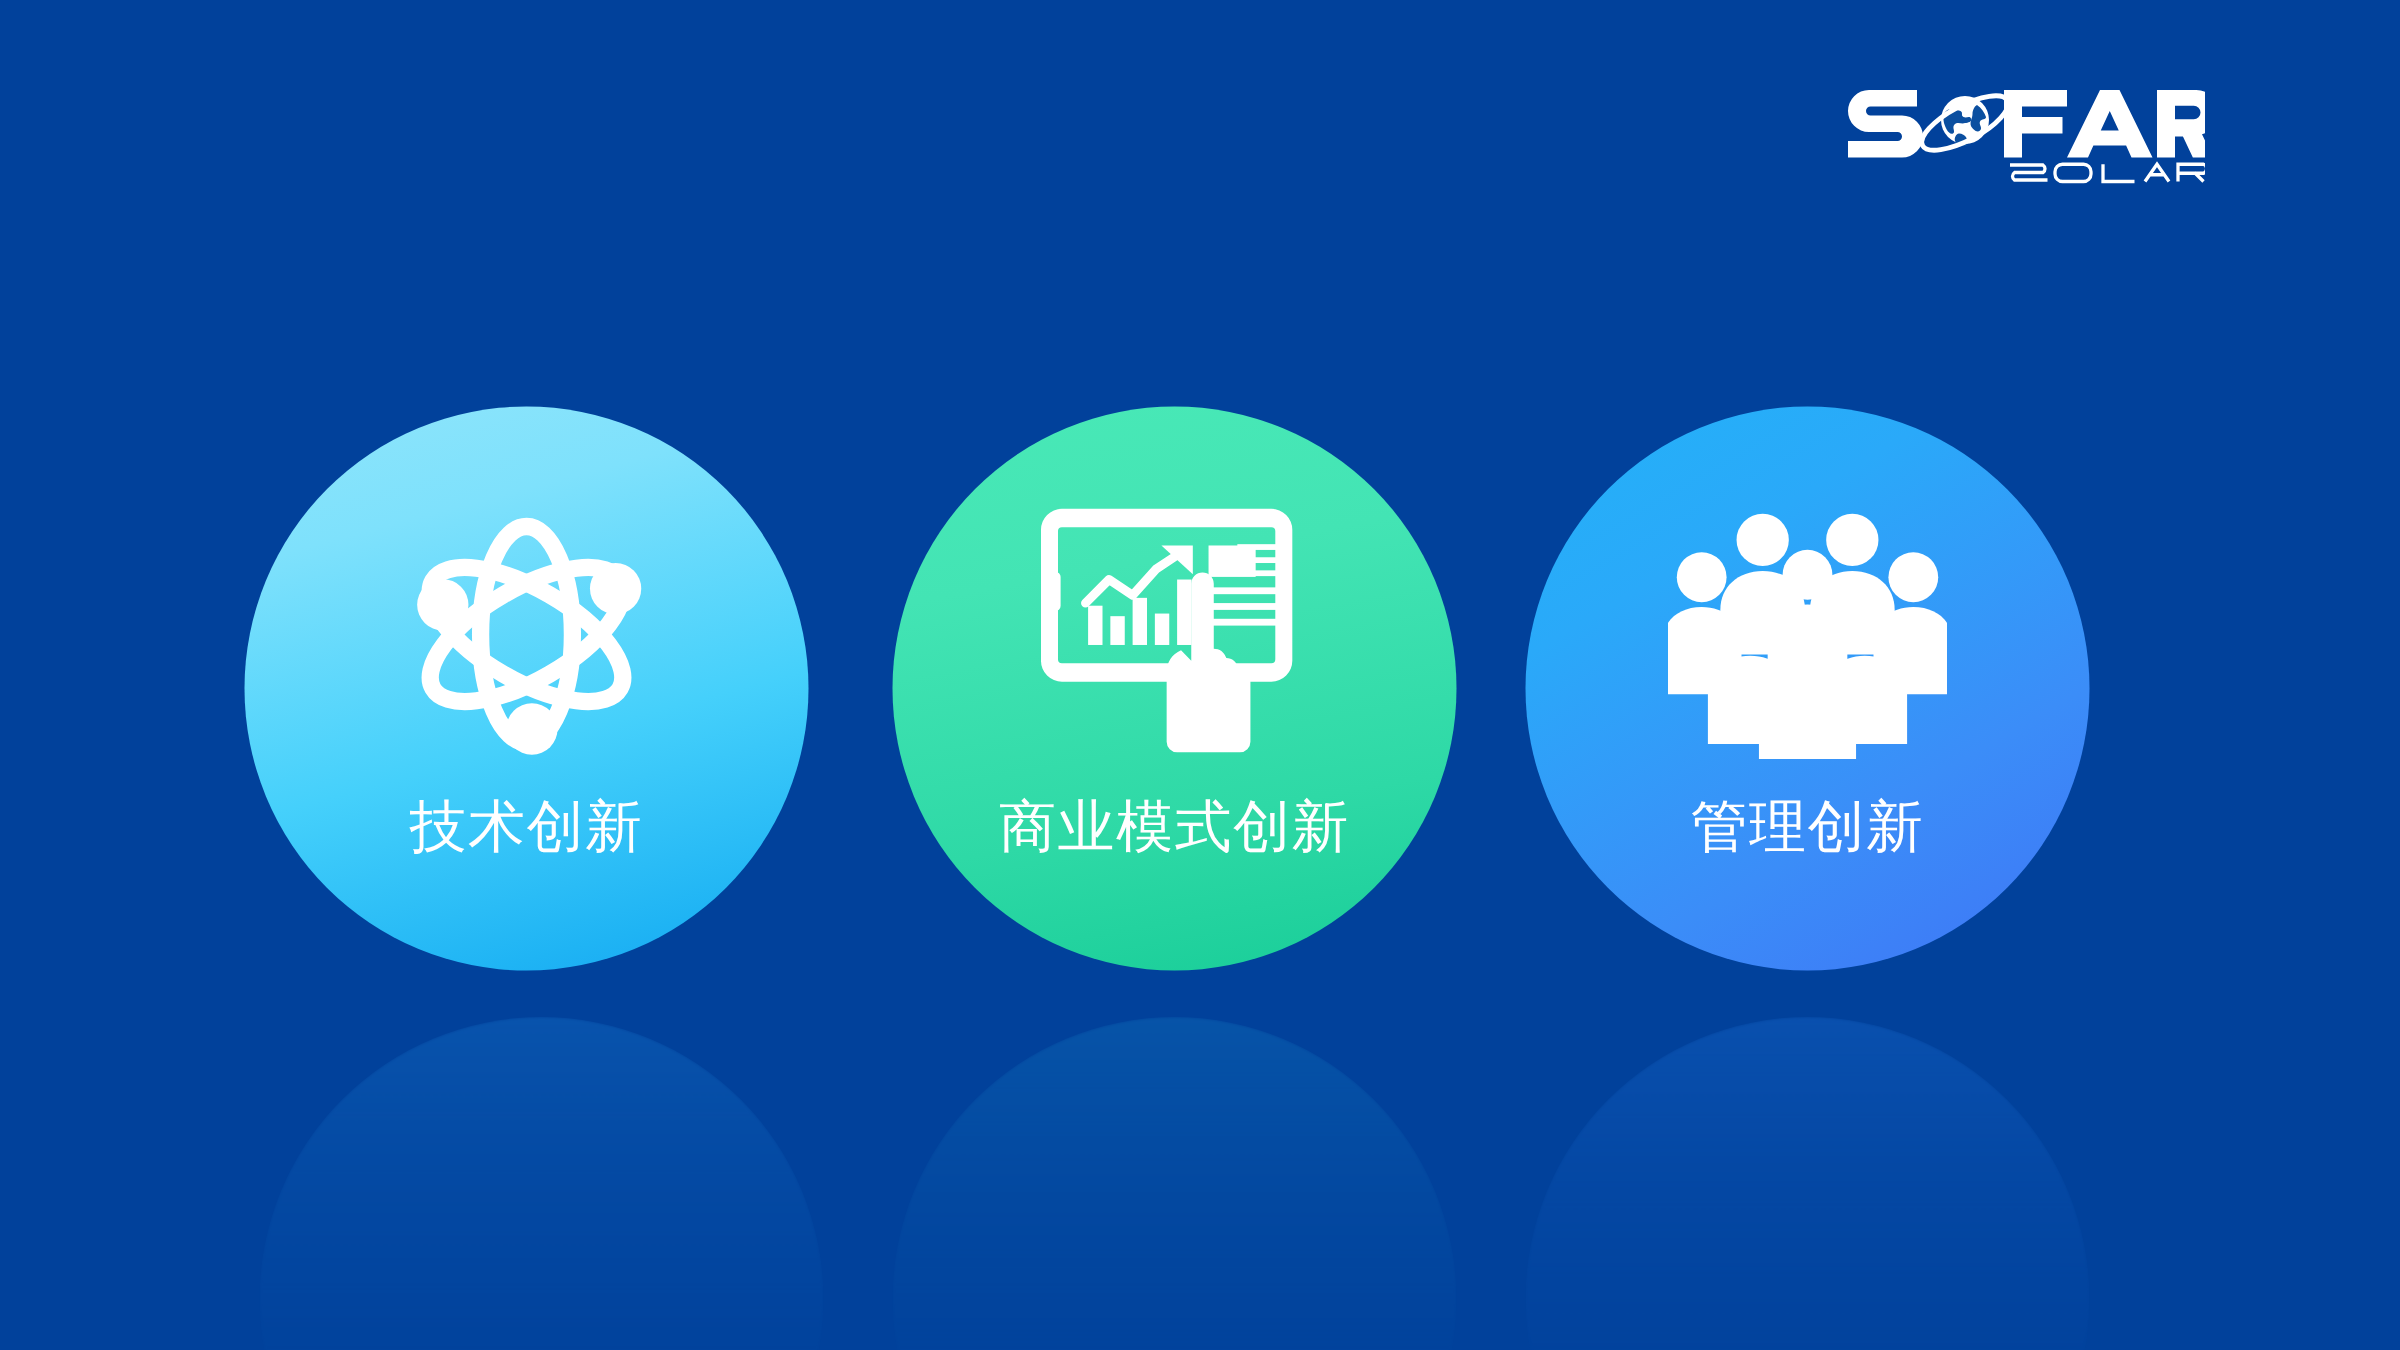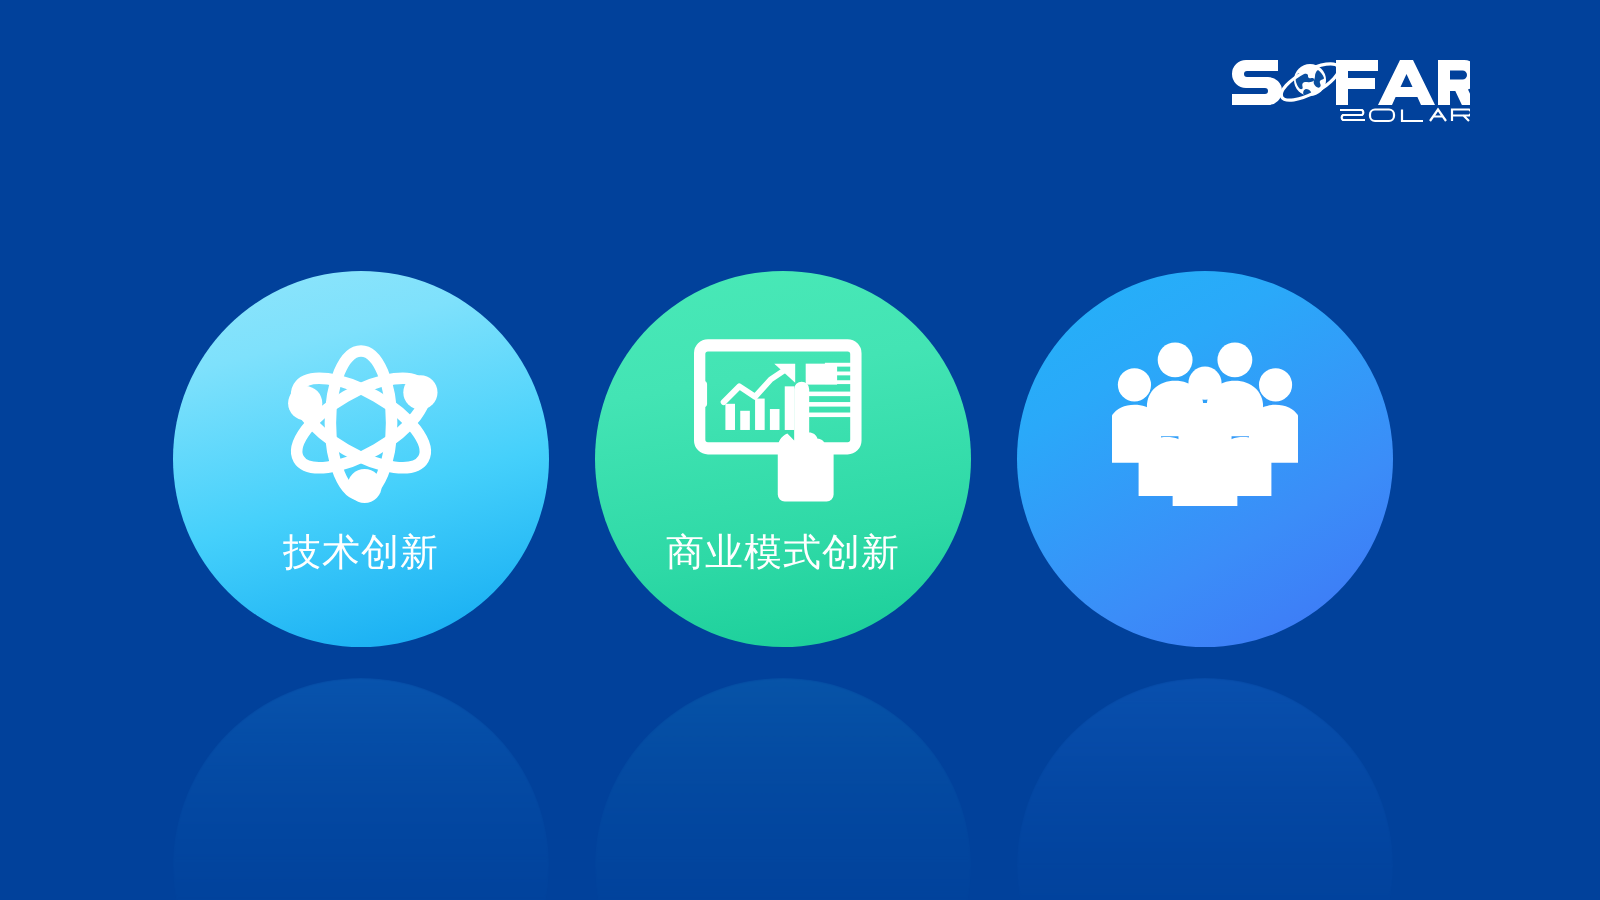--- a/index.html
+++ b/index.html
@@ -20,21 +20,21 @@
 
   
   .circles {
     position:absolute;
     top:271px; left:0; width:1600px; height:380px;
   }
   .item {
     position:absolute;
     width:376px; height:376px;
   }
-  .item.i0 { left:173px; }
+  .item.i0 { left:163px; }
   .item.i1 { left:595px;text-align:right; }
   .item.i2 { left:1017px; }
 
   .bubble {
     position:absolute; inset:0;
     border-radius:50%;
     overflow:hidden;
     display:flex; flex-direction:column;
     align-items:center; justify-content:flex-start;
   }
@@ -220,17 +220,18 @@
               <circle cx="33" cy="46" r="10.5"></circle>
               <path d="M33 58.5c-10 0-17 6.5-17 15.5v20h34V74c0-9-7-15.5-17-15.5z"></path>
               <circle cx="79" cy="46" r="10.5"></circle>
               <path d="M79 58.5c-10 0-17 6.5-17 15.5v20h34V74c0-9-7-15.5-17-15.5z"></path>
 
               <circle cx="56" cy="55" r="12"></circle>
               <path d="M56 69c-11.5 0-19.5 7.5-19.5 18v13h39V87c0-10.5-8-18-19.5-18z"></path>
             </g>
           </svg>
         </div>
+        <div class="label">管理创新</div>
       </div>
     </div>
 
   </div>
 </div>
 
 </body></html>

